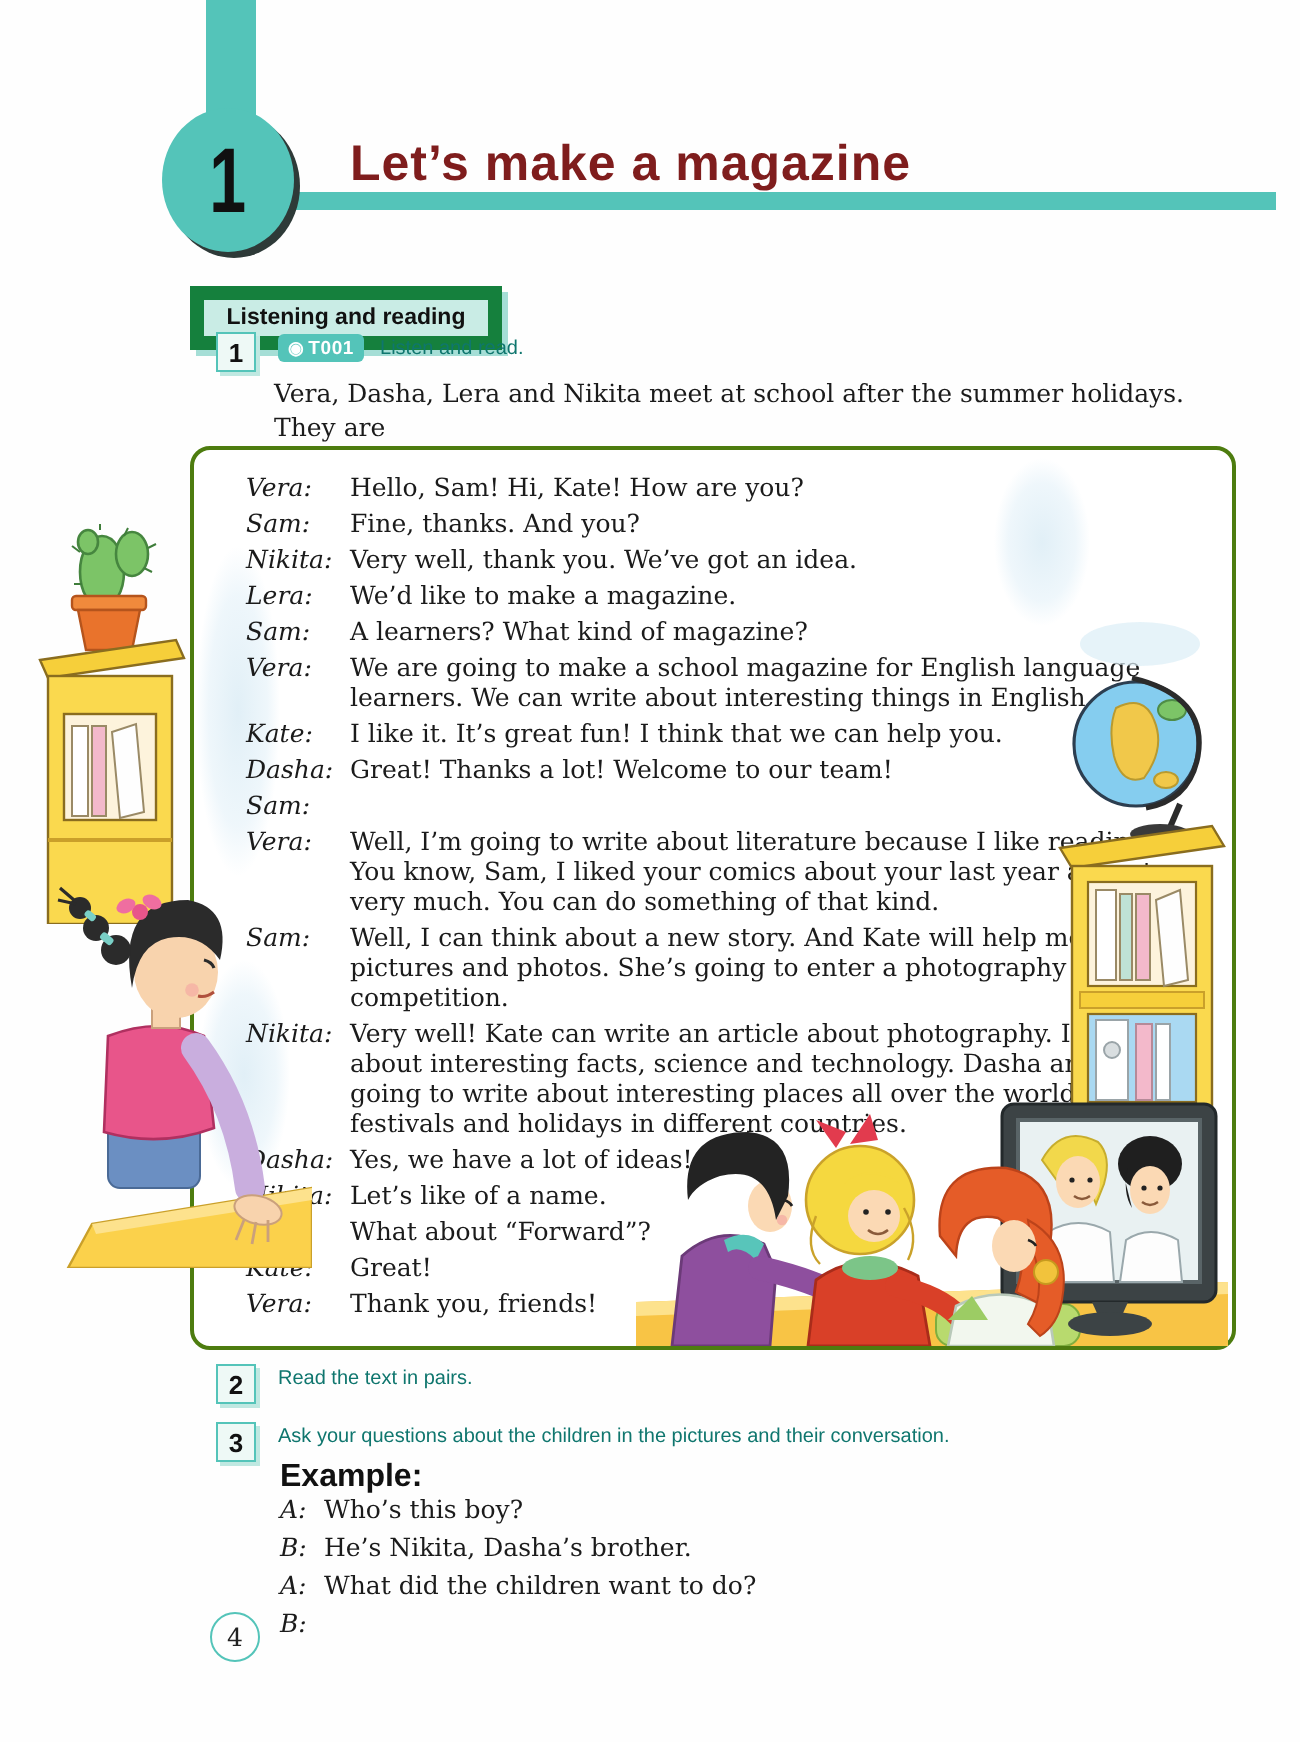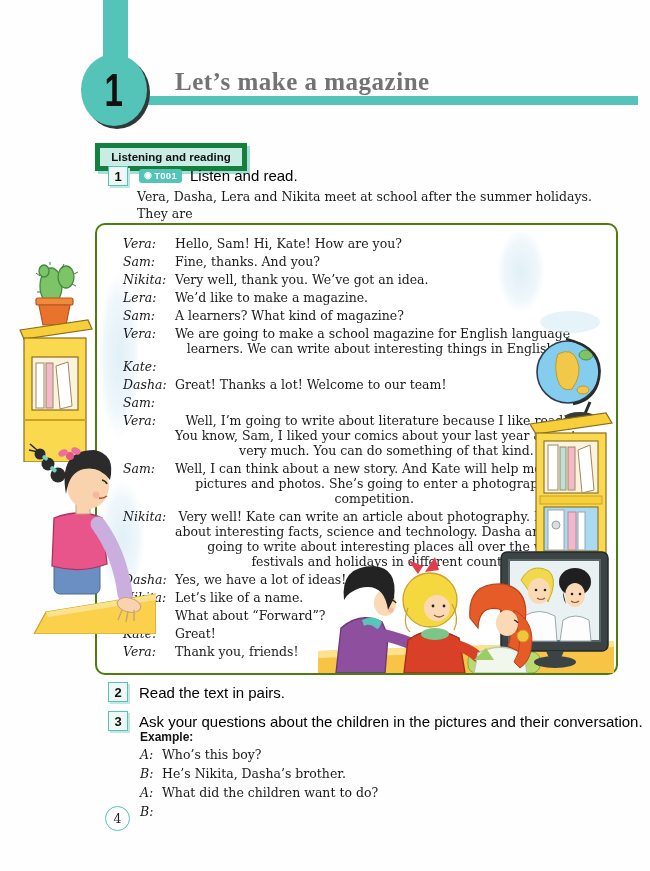--- a/index.html
+++ b/index.html
@@ -14,78 +14,78 @@
   .unit-circle{
     left:81px;top:54px;width:66px;height:72px;border-radius:50%;
     background:#54c4b9;box-shadow:3px 3px 0 #2e3a38;
     display:flex;align-items:center;justify-content:center;z-index:2;
   }
   .unit-number{
     font-family:"Liberation Sans",sans-serif;font-weight:bold;
     font-size:46px;color:#101010;line-height:1;transform:scaleX(.72);
   }
   .page-title{
-    left:175px;top:68px;font-family:Liberation Serif, serif;font-weight:bold;
-    font-size:25px;color:#737373;letter-spacing:.5px;z-index:3;
+    left:175px;top:68px;font-family:Liberation Sans, sans-serif;font-weight:bold;
+    font-size:25px;color:#7f1d1d;letter-spacing:.5px;z-index:3;
   }
   .title-underline{left:142px;top:96px;width:496px;height:9px;background:#54c4b9;z-index:1;}
 
   
   .banner{
     left:95px;top:143px;width:142px;height:18px;background:#c9ece5;
-    border:5px solid #15803d;box-shadow:3px 3px 0 #a5ded6;
+    border:7px solid #15803d;box-shadow:3px 3px 0 #a5ded6;
     display:flex;align-items:center;justify-content:center;
   }
   .banner span{font-weight:bold;font-size:11.5px;color:#111;}
 
   
   .num-box{
     width:20px;height:20px;background:#eef9f6;border:1.5px solid #54c4b9;
     display:flex;align-items:center;justify-content:center;
     font-weight:bold;font-size:13px;color:#111;box-sizing:border-box;
     box-shadow:2px 2px 0 #bfe8e1;
   }
   .audio-badge{
     background:#54c4b9;color:#fff;border-radius:3px;height:14px;
     display:inline-flex;align-items:center;gap:2px;padding:0 5px;
     font-weight:bold;font-size:9.5px;letter-spacing:.3px;
   }
   .audio-badge .glyph{font-size:9px;line-height:1;}
-  .instr{font-size:15px;color:#000000;}
+  .instr{font-size:10px;color:#0f766e;}
   .intro{
     left:137px;top:188px;width:470px;font-family:"DejaVu Serif",serif;
     font-size:12.5px;line-height:17px;white-space:pre-line;color:#1b1b1b;
   }
 
   
   .dialogue-box{
     left:95px;top:223px;width:523px;height:452px;background:#fff;
     border:2px solid #4d7c0f;border-radius:10px;box-sizing:border-box;z-index:1;
   }
   .d-rows{position:absolute;left:26px;top:11px;right:8px;z-index:5;}
   .d-row{display:flex;margin-bottom:3px;}
   .d-speaker{
     flex:0 0 52px;font-family:"DejaVu Serif",serif;font-style:italic;
     font-size:12.5px;line-height:15px;color:#1b1b1b;
   }
   .d-text{
     font-family:"DejaVu Serif",serif;font-size:12.5px;line-height:15px;
-    color:#1b1b1b;white-space:pre-line;text-align:center;
+    color:#1b1b1b;white-space:pre-line;
   }
 
   
   .wash{border-radius:50%;background:radial-gradient(closest-side,#d7eaf4,#e9f4fa 70%,transparent);opacity:.75;z-index:0;}
 
   
   .illus{z-index:4;pointer-events:none;}
   svg{display:block;}
 
   
   .ex-line{display:flex;align-items:flex-start;gap:11px;}
-  .example-label{left:140px;top:730px;font-weight:bold;font-size:12px;color:#111;}
+  .example-label{left:140px;top:730px;font-weight:bold;font-size:16px;color:#111;}
   .example-rows{left:140px;top:745px;}
   .ex-row{display:flex;font-family:"DejaVu Serif",serif;font-size:12.5px;line-height:19px;color:#1b1b1b;}
   .ex-row .sp{font-style:italic;flex:0 0 22px;}
 
   
   .page-circle{
     left:105px;top:806px;width:25px;height:25px;border-radius:50%;
     border:1.2px solid #54c4b9;display:flex;align-items:center;justify-content:center;
     box-sizing:border-box;
   }
@@ -150,20 +150,21 @@
       </div>
 
       <div class="d-row">
         <span class="d-speaker">Vera:</span>
         <span class="d-text">We are going to make a school magazine for English language
 learners. We can write about interesting things in English.</span>
       </div>
 
       <div class="d-row">
         <span class="d-speaker">Kate:</span>
+        <span class="d-text">I like it. It’s great fun! I think that we can help you.</span>
       </div>
 
       <div class="d-row">
         <span class="d-speaker">Dasha:</span>
         <span class="d-text">Great! Thanks a lot! Welcome to our team!</span>
       </div>
 
       <div class="d-row">
         <span class="d-speaker">Sam:</span>
       </div>

